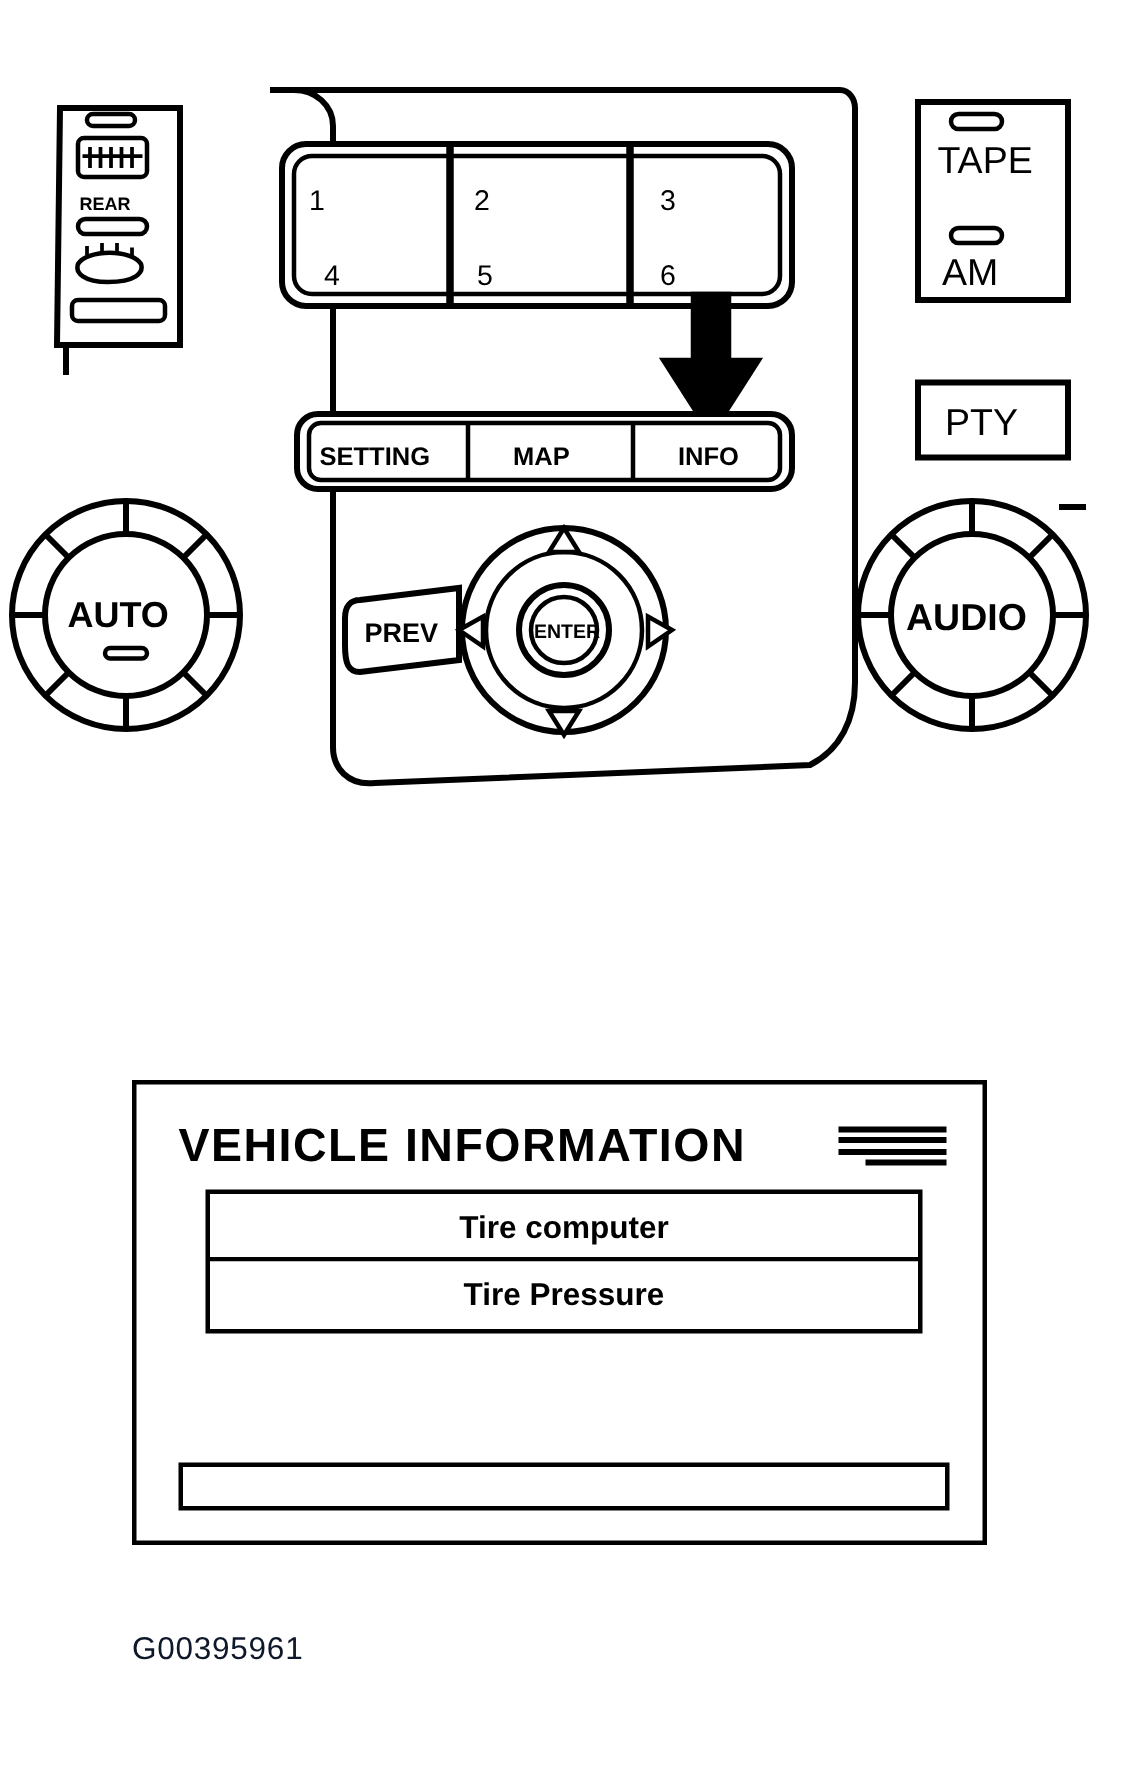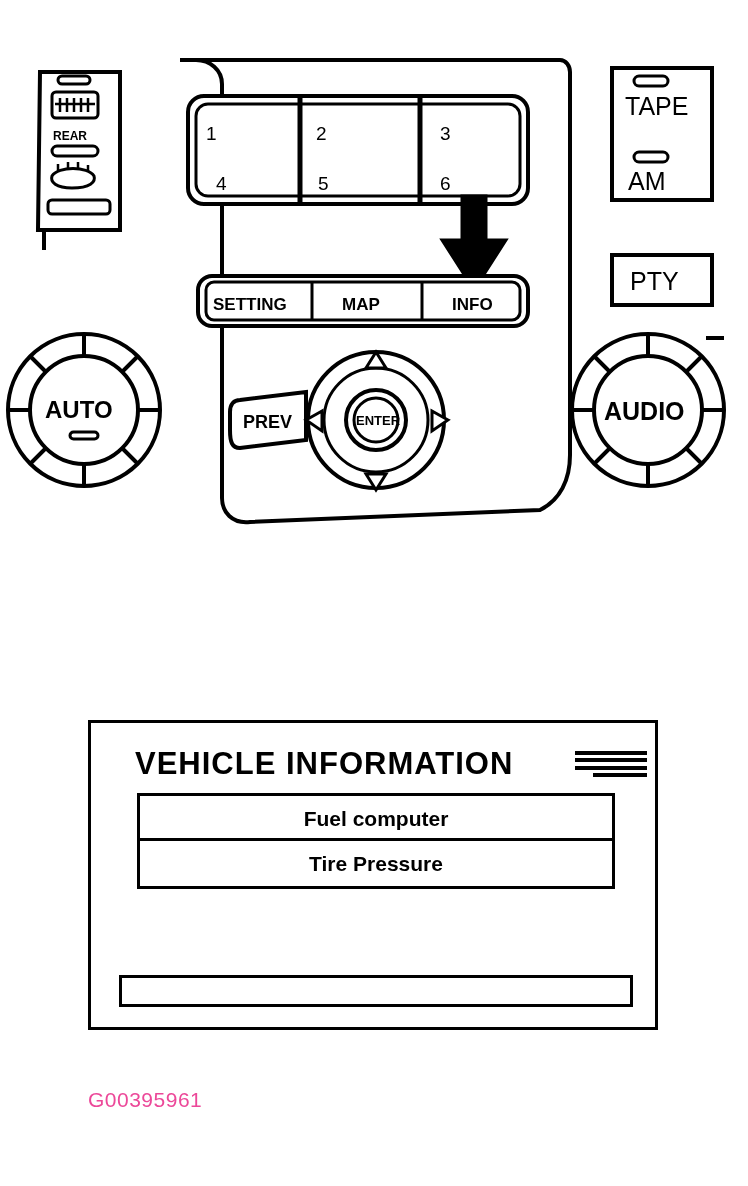--- a/index.html
+++ b/index.html
@@ -28,37 +28,37 @@
     font-family: "Liberation Sans", sans-serif;
     fill: #000;
   }
 
   .caption {
     position: absolute;
     left: 88px;
     top: 1088px;
     font-size: 21px;
     letter-spacing: 0.5px;
-    color: #ec4899;
+    color: #0f172a;
   }
 
   
   .vi-panel {
     position: absolute;
     left: 88px;
     top: 720px;
     width: 570px;
     height: 310px;
     border: 3px solid #000;
     background: #fff;
     box-sizing: border-box;
   }
   .vi-title-row {
     position: absolute;
-    left: 44px;
+    left: 28px;
     top: 20px;
     width: 514px;
     height: 42px;
     display: flex;
     align-items: center;
     justify-content: space-between;
   }
   .vi-title {
     font-size: 31px;
     font-weight: bold;
@@ -222,20 +222,20 @@
     <div class="vi-title">VEHICLE INFORMATION</div>
     <div class="vi-bars">
       <span></span>
         <span></span>
         <span></span>
         <span></span>
     </div>
   </div>
 
   <div class="vi-list">
-    <div class="vi-item">Fuel computer</div>
+    <div class="vi-item">Tire computer</div>
     <div class="vi-item">Tire Pressure</div>
   </div>
 
   <div class="vi-footer"></div>
 </div>
 
 <div class="caption">G00395961</div>
 
 </body></html>

